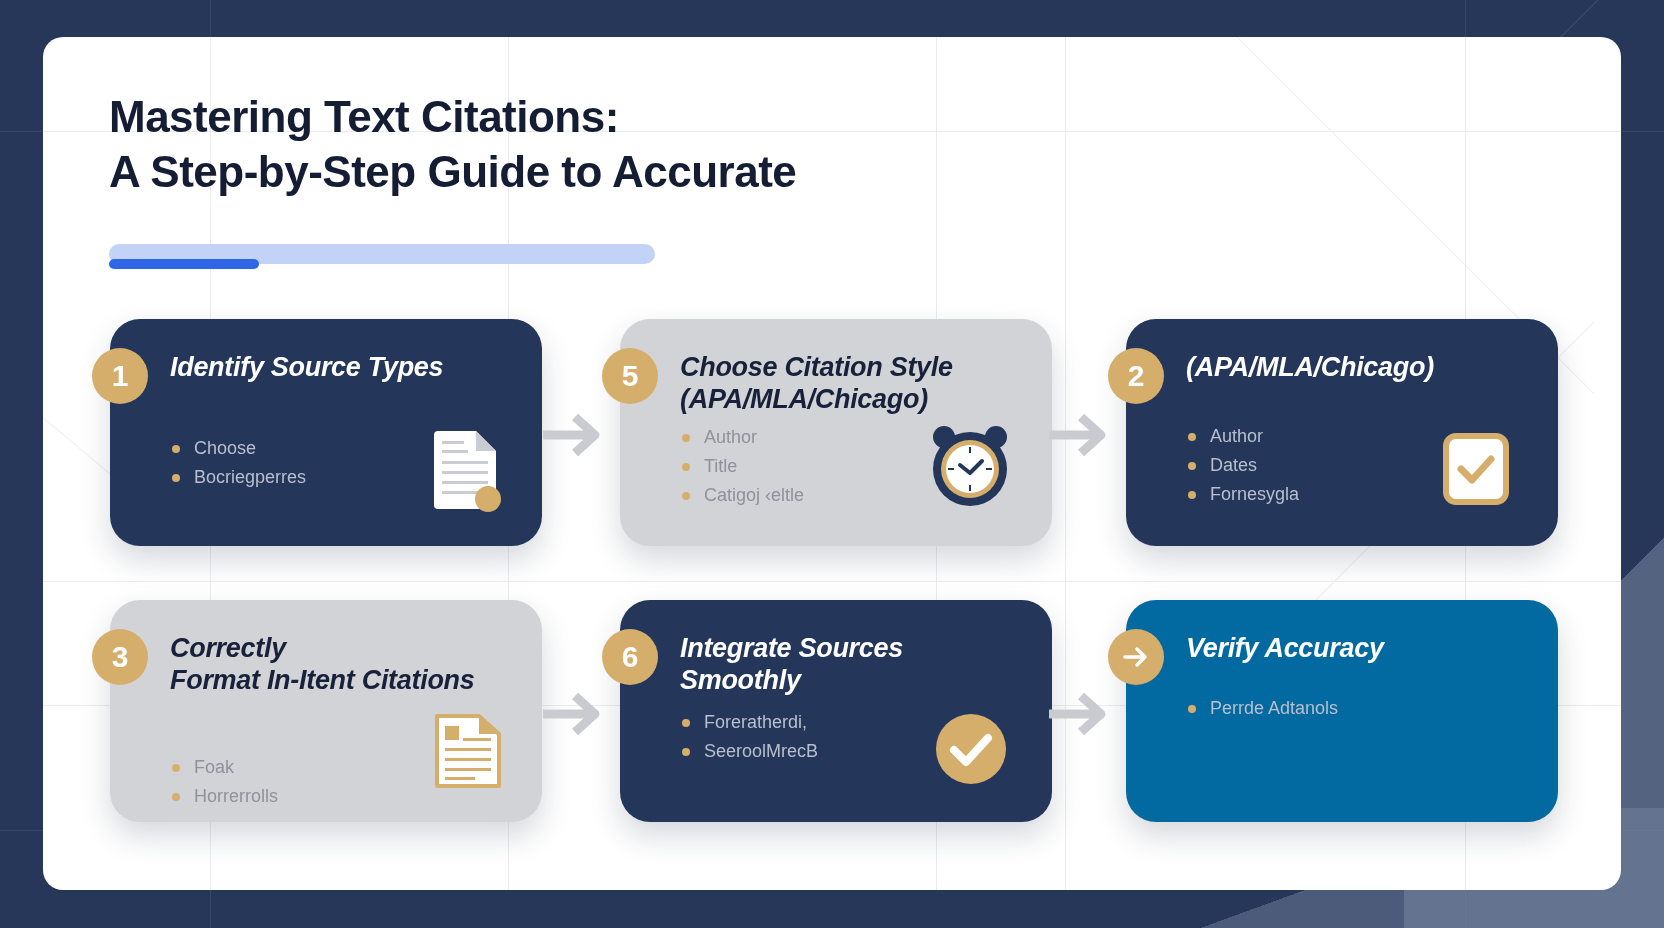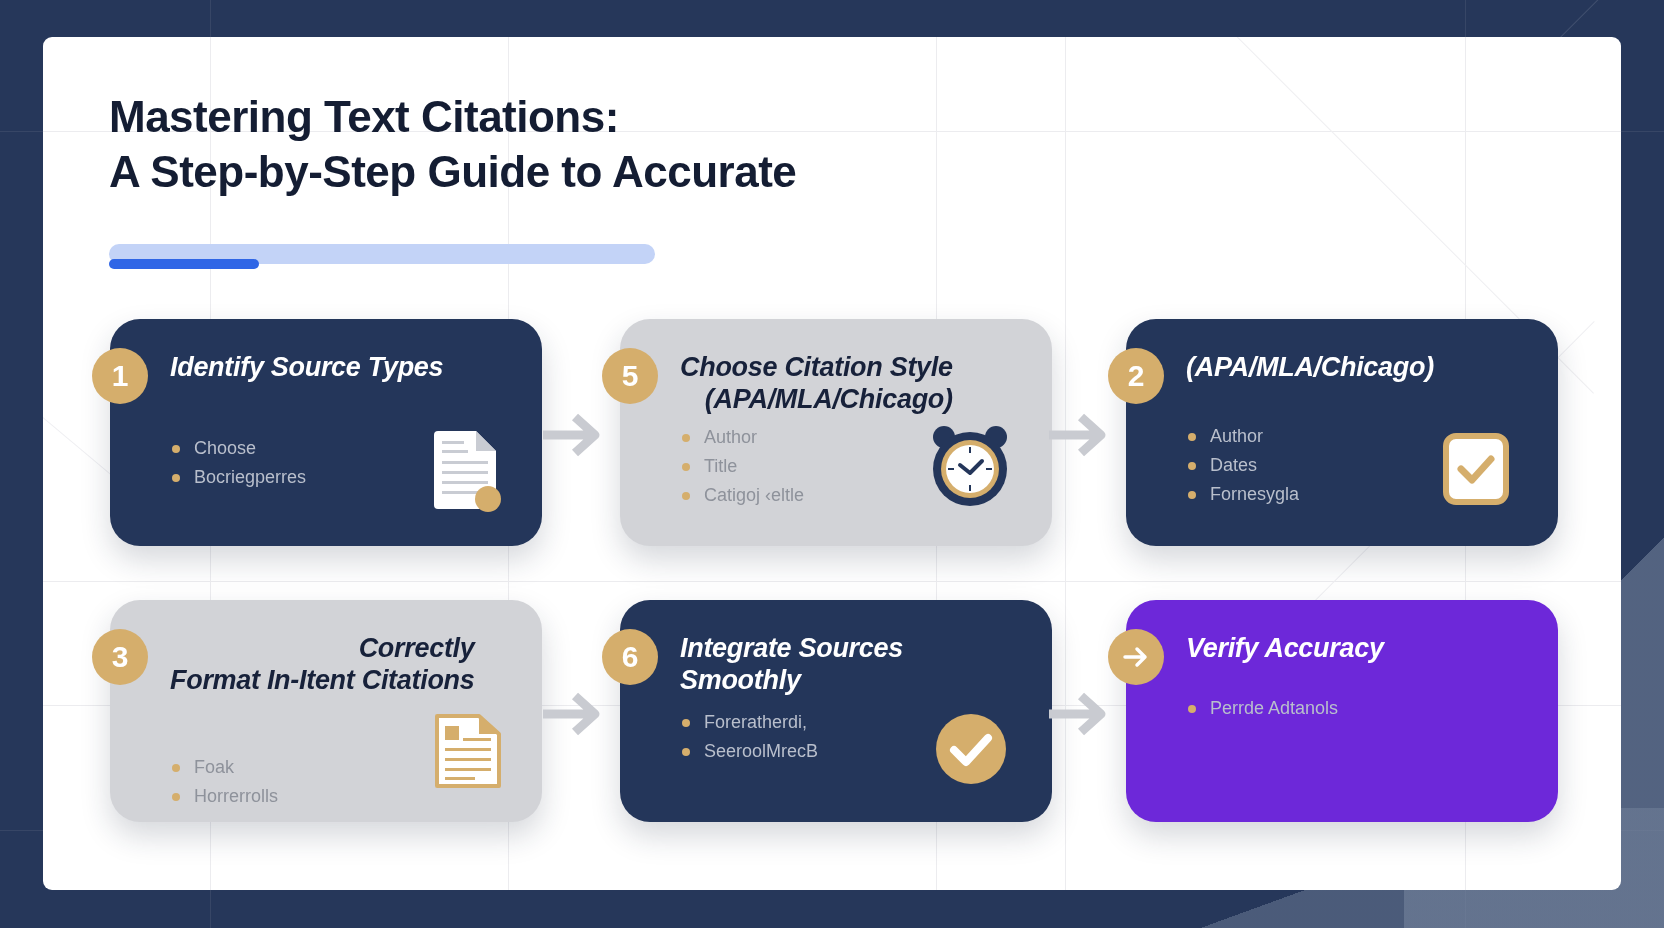--- a/index.html
+++ b/index.html
@@ -18,21 +18,21 @@
     .bg-corner-shape2 {
       position: absolute; right: 0; bottom: 0; width: 700px; height: 120px;
       background: linear-gradient(160deg, rgba(120,135,160,0) 55%, rgba(120,135,160,0.45) 55%);
     }
     .bg-diag {
       position: absolute; height: 1px; background: rgba(255,255,255,0.12); transform-origin: 0 0;
     }
 
     .panel {
       position: absolute; left: 43px; top: 37px; width: 1578px; height: 853px;
-      background: #ffffff; border-radius: 9px; overflow: hidden;
+      background: #ffffff; border-radius: 20px; overflow: hidden;
     }
     .panel-grid-h, .panel-grid-v { position: absolute; background: #ececef; }
     .panel-diag { position: absolute; height: 1px; background: #efeff2; transform-origin: 0 0; }
 
     .title {
       position: absolute; left: 66px; top: 52px;
       font-size: 44px; line-height: 55px; font-weight: 700; color: #141d33;
       letter-spacing: -0.5px;
     }
     .title-line { display: block; white-space: nowrap; }
@@ -44,34 +44,34 @@
       position: absolute; left: 66px; top: 222px; width: 150px; height: 10px;
       background: #2f66e6; border-radius: 5px;
     }
 
     .card {
       position: absolute; width: 432px; height: 227px; border-radius: 30px;
       box-shadow: 0 14px 30px rgba(30,40,60,0.18);
     }
     .card.dark { background: #24365a; }
     .card.light { background: #d2d3d7; }
-    .card.slate { background: #6d28d9; }
+    .card.slate { background: #0369a1; }
 
     .badge {
       position: absolute; left: -18px; top: 29px; width: 56px; height: 56px;
       border-radius: 50%; background: #d5ae6c;
       color: #ffffff; font-size: 30px; font-weight: 700;
       display: flex; align-items: center; justify-content: center;
     }
     .card-title {
       position: absolute; left: 60px; top: 32px; font-size: 27px; line-height: 32px;
       font-weight: 700; letter-spacing: -0.3px; white-space: nowrap; font-style: italic;
     }
     .dark .card-title, .slate .card-title { color: #ffffff; }
-    .light .card-title { color: #17213a; text-align: right; }
+    .light .card-title { color: #17213a; }
 
     .bullets { position: absolute; left: 62px; list-style: none; }
     .bullets li {
       position: relative; padding-left: 22px; font-size: 18px; line-height: 29px; white-space: nowrap;
     }
     .bullets li::before {
       content: ""; position: absolute; left: 0; top: 11px; width: 8px; height: 8px;
       border-radius: 50%; background: #d5ae6c;
     }
     .dark .bullets li, .slate .bullets li { color: #b9bfcc; }

